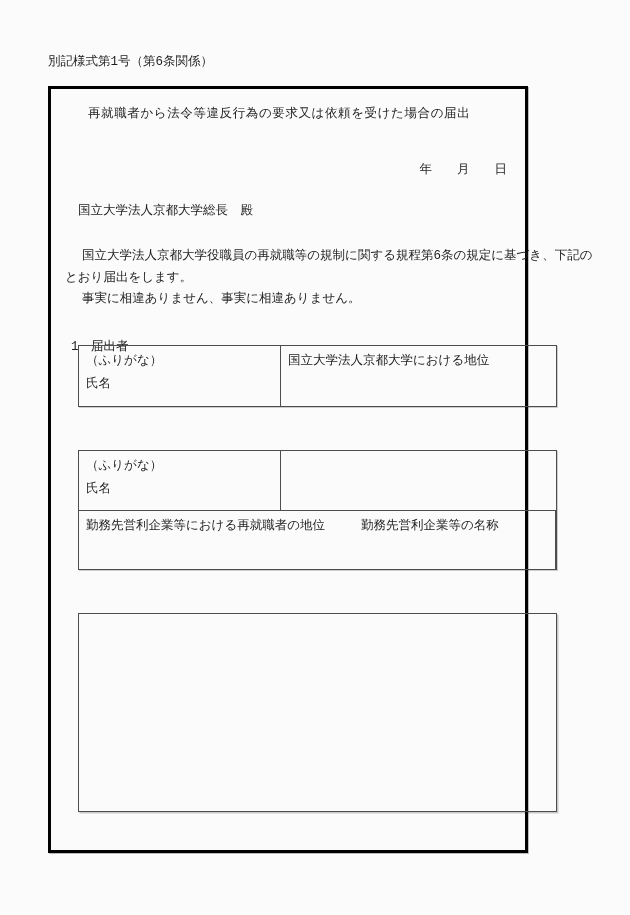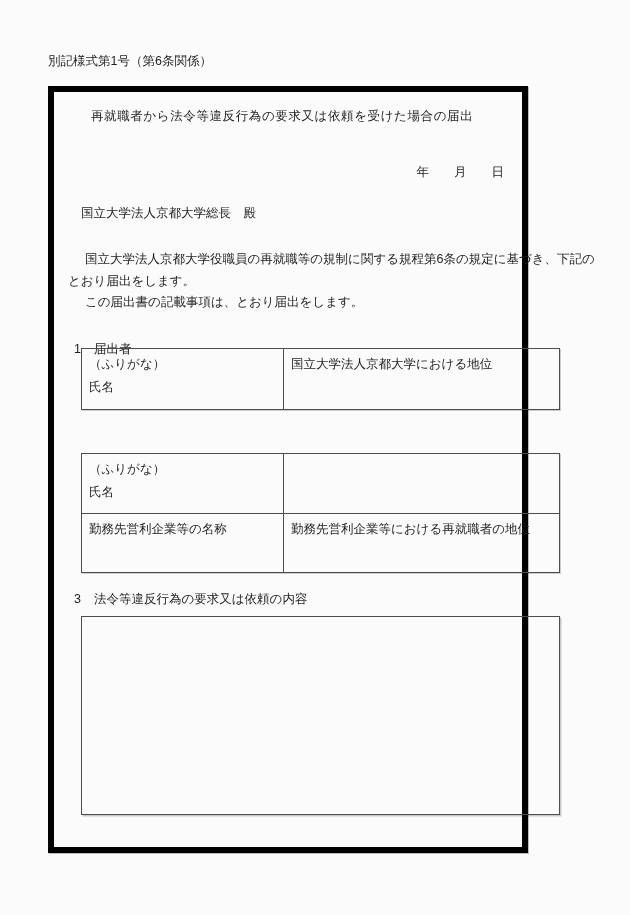--- a/index.html
+++ b/index.html
@@ -1,29 +1,29 @@
 <!DOCTYPE html>
 <html><head>
 <meta charset="utf-8">
 <style>
   html, body { margin:0; padding:0; background:#ffffff; }
   .page {
     position:relative;
     width:630px; height:915px;
     background:#fbfbfb;
-    font-family:Liberation Sans, sans-serif;
+    font-family:Liberation Mono, monospace;
     color:#1e1e1e;
     font-size:12.5px;
     overflow:hidden;
   }
   .form-label { position:absolute; left:48px; top:53px; white-space:nowrap; }
   .outer-box {
     position:absolute; left:48px; top:86px;
     width:480px; height:767px;
-    border:6px solid #000000;
+    border:3px solid #000000;
     box-shadow:1px 1px 0 rgba(0,0,0,0.25);
     box-sizing:border-box;
   }
   .doc-title { position:absolute; left:37px; top:16px; white-space:nowrap; letter-spacing:0.6px; }
   .date-line { position:absolute; right:18px; top:72px; white-space:nowrap; }
   .addressee { position:absolute; left:27px; top:113px; white-space:nowrap; }
   .body-text { position:absolute; left:14px; top:157px; line-height:21.5px; }
   .body-text div { white-space:nowrap; }
   .indent { text-indent:17px; }
   .sec-heading { position:absolute; left:20px; white-space:nowrap; }
@@ -66,21 +66,21 @@
 
     <div class="doc-title">再就職者から法令等違反行為の要求又は依頼を受けた場合の届出</div>
 
     <div class="date-line">年　　月　　日</div>
 
     <div class="addressee">国立大学法人京都大学総長　殿</div>
 
     <div class="body-text">
       <div class="indent">国立大学法人京都大学役職員の再就職等の規制に関する規程第6条の規定に基づき、下記の</div>
       <div>とおり届出をします。</div>
-      <div class="indent">この届出書の記載事項は、とおり届出をします。</div>
+      <div class="indent">事実に相違ありません、事実に相違ありません。</div>
     </div>
 
     <div class="sec-heading sec1">
       <span class="sec-num">1</span><span>届出者</span>
     </div>
 
     <div class="table t1">
       <div class="cell col1">
         <div>（ふりがな）</div>
         <div>氏名</div>
@@ -92,29 +92,26 @@
 
 
     <div class="table t2">
       <div class="row r1">
         <div class="cell col1">
           <div>（ふりがな）</div>
           <div>氏名</div>
         </div>
       </div>
       <div class="row r2">
+        <div class="cell col2">
+          <div>勤務先営利企業等における再就職者の地位</div>
+        </div>
         <div class="cell col1">
           <div>勤務先営利企業等の名称</div>
-        </div>
-        <div class="cell col2">
-          <div>勤務先営利企業等における再就職者の地位</div>
         </div>
       </div>
     </div>
 
-    <div class="sec-heading sec3">
-      <span class="sec-num">3</span><span>法令等違反行為の要求又は依頼の内容</span>
-    </div>
 
     <div class="content-box"></div>
 
   </div>
 </div>
 
 </body></html>

